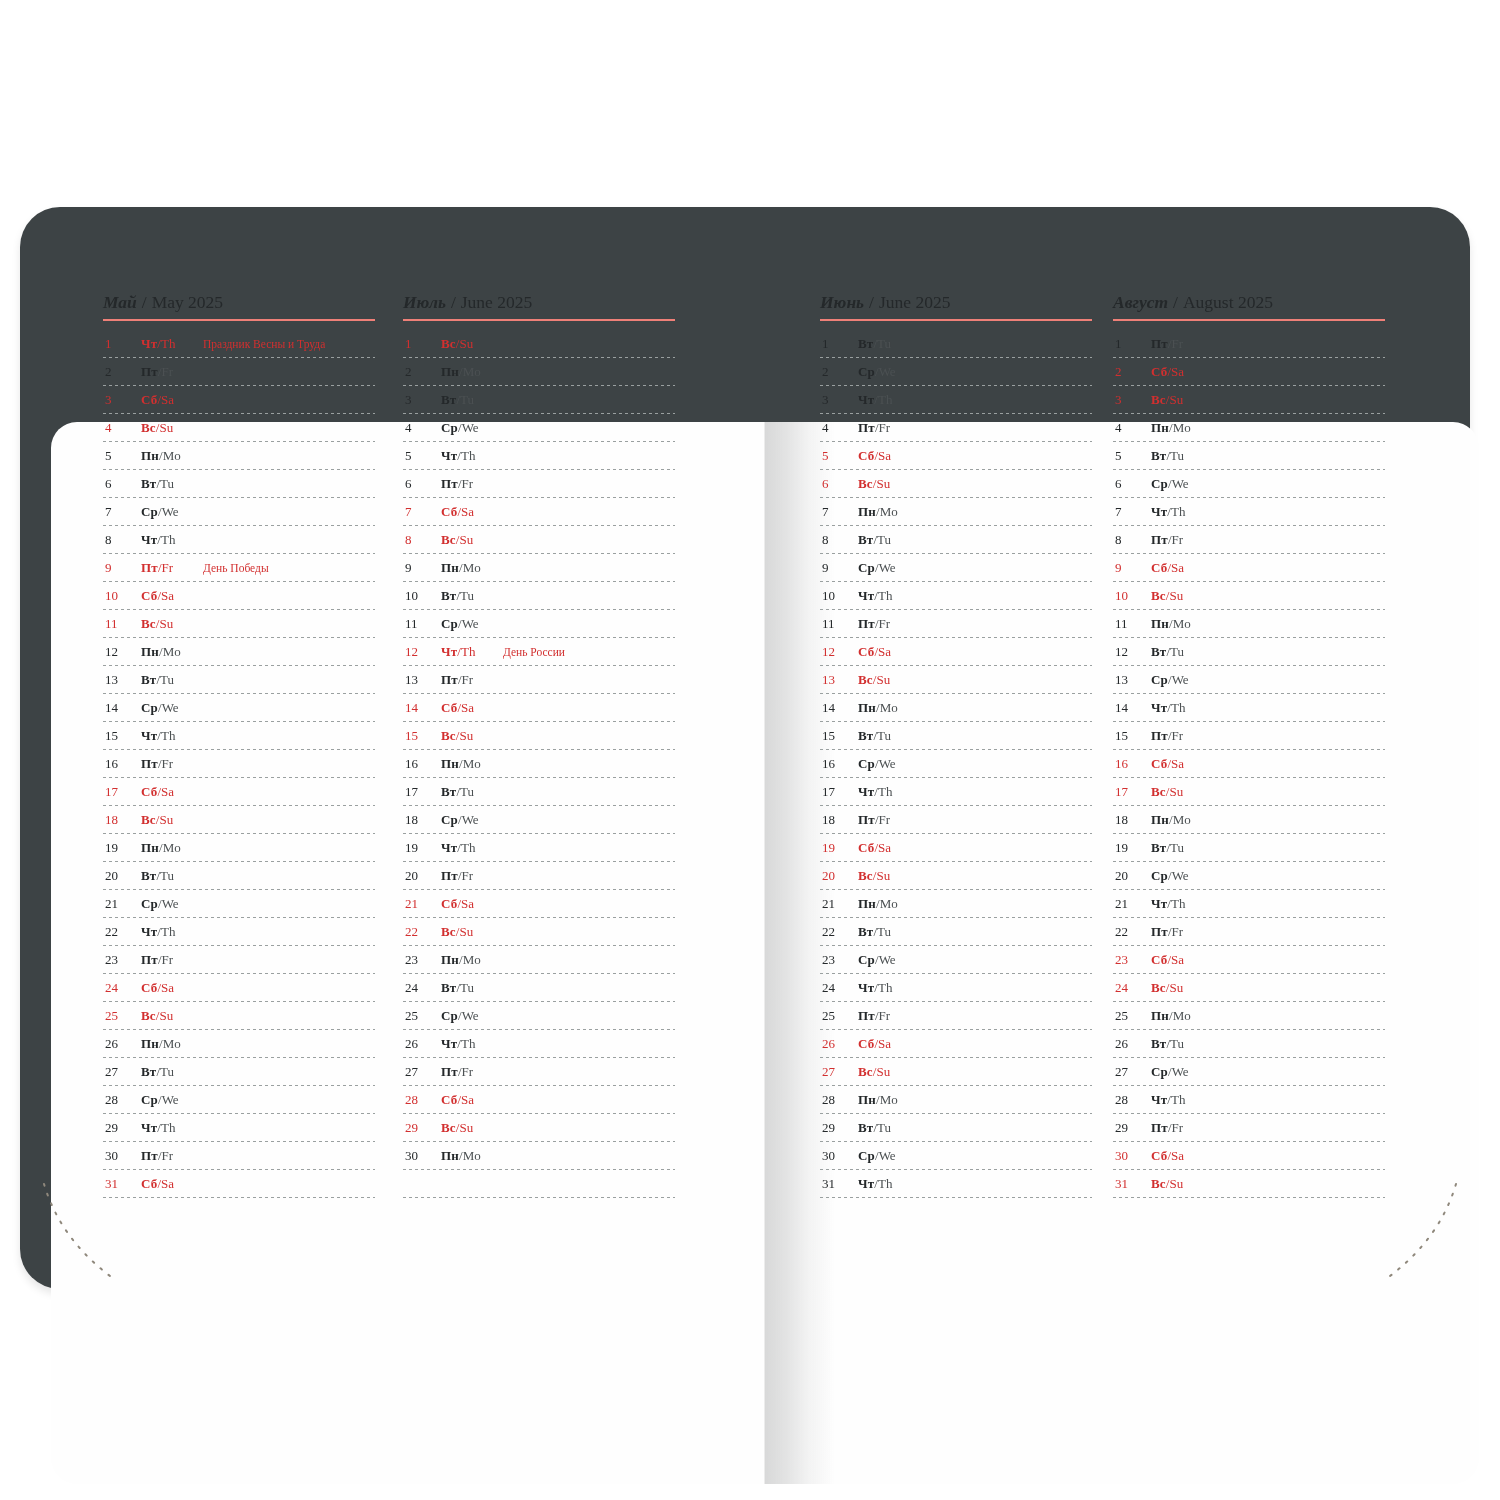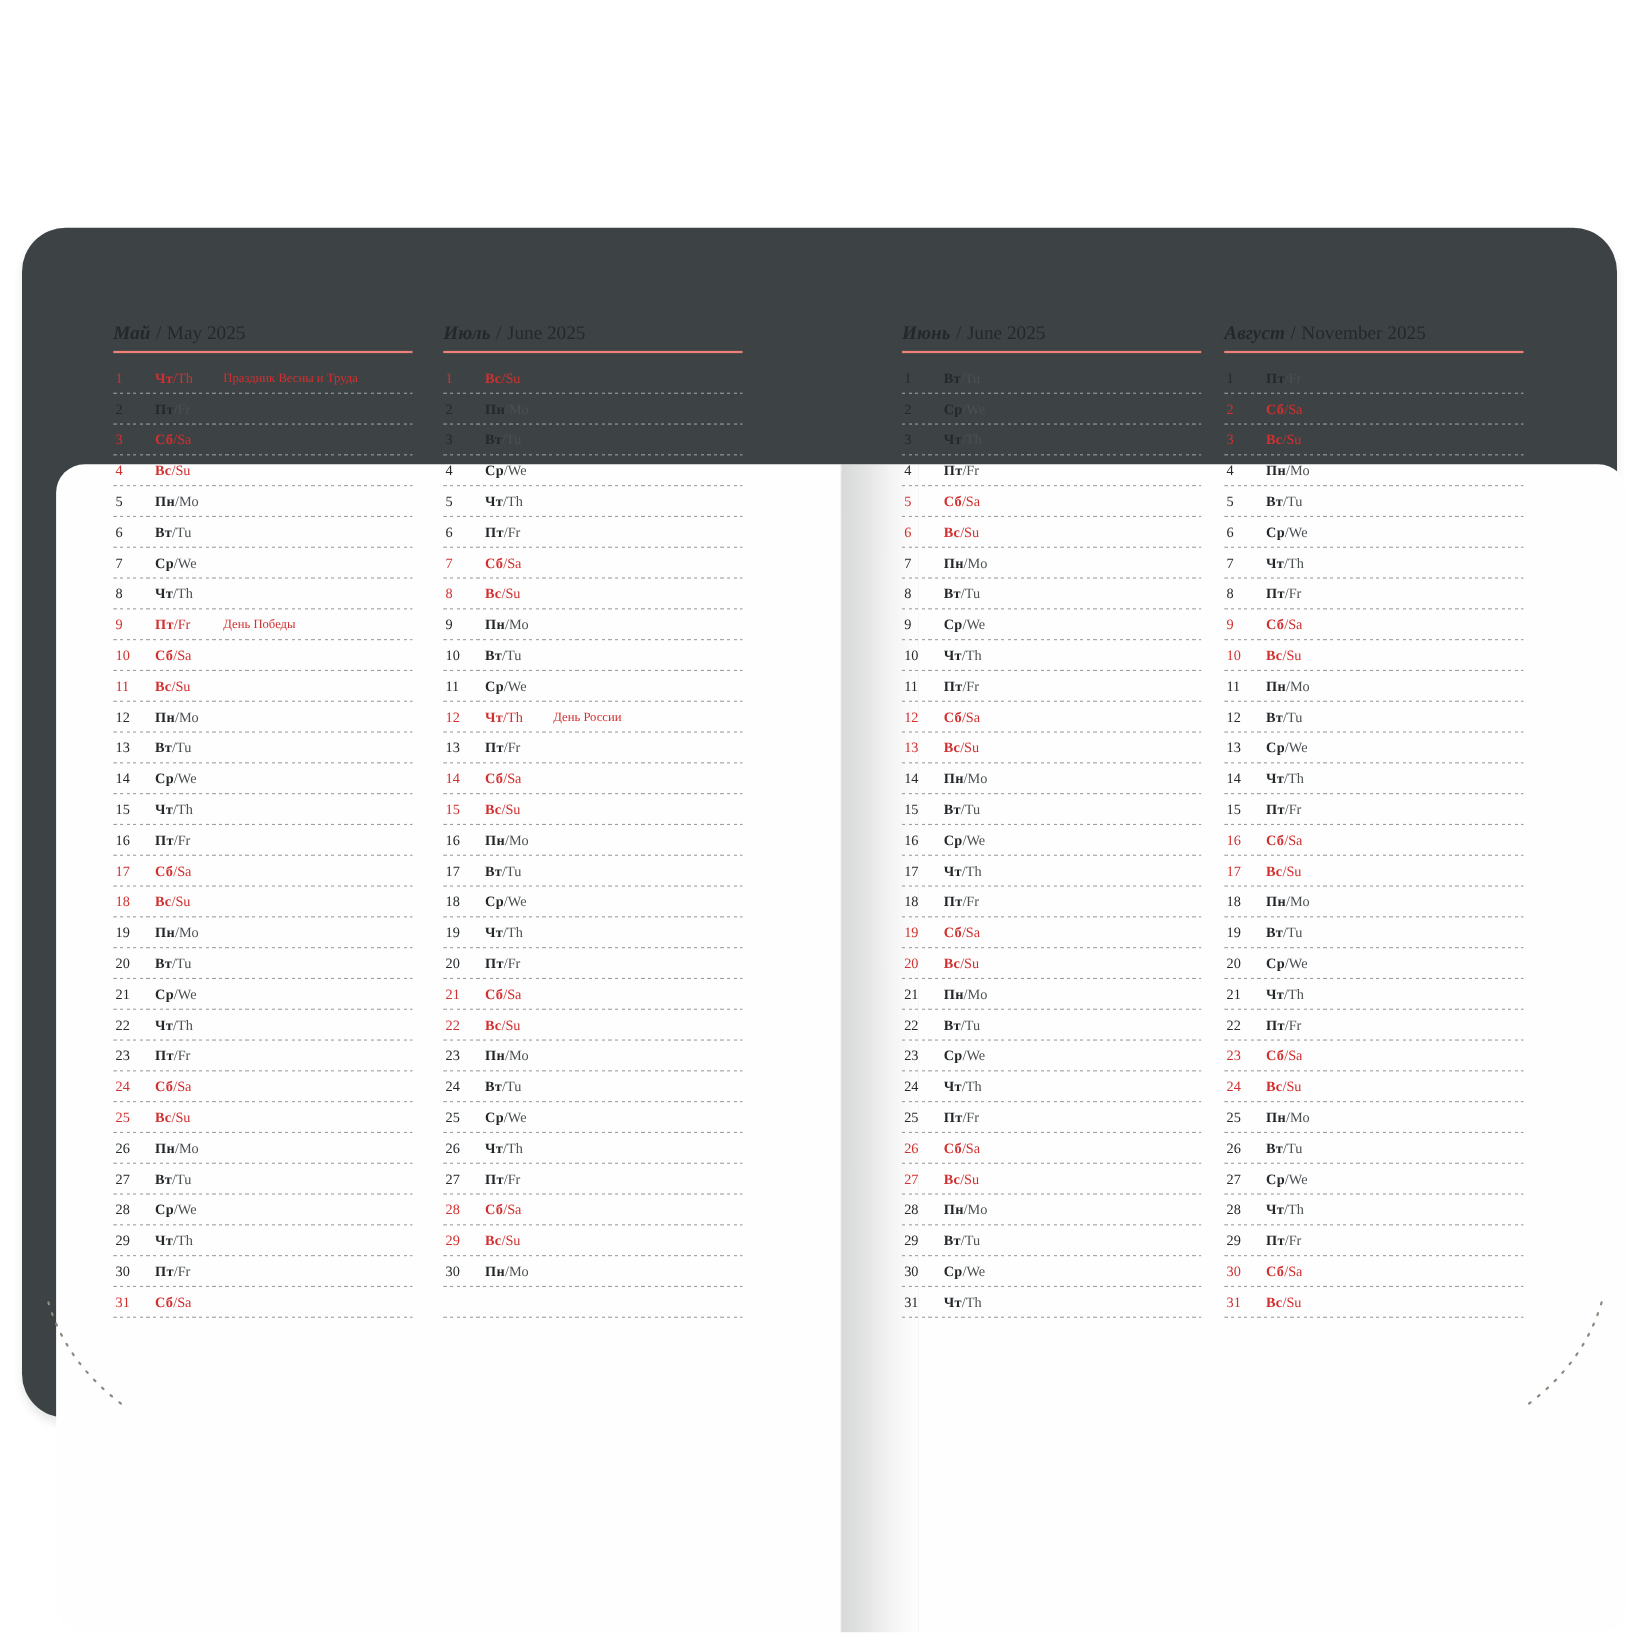--- a/index.html
+++ b/index.html
@@ -432,21 +432,21 @@
         </div>
         <div class="row">
           <span class="num">31</span>
           <span class="day"><b>Чт</b><span class="en">/Th</span></span>
         </div>
       </div>
   </div>
 
   <div class="month m3">
     <div class="mh">
-      <span class="ru">Август</span><span class="sep">/</span><span class="en">November 2025</span>
+      <span class="ru">Август</span><span class="sep">/</span><span class="en">August 2025</span>
     </div>
     <div class="rows">
         <div class="row">
           <span class="num">1</span>
           <span class="day"><b>Пт</b><span class="en">/Fr</span></span>
         </div>
         <div class="row red">
           <span class="num">2</span>
           <span class="day"><b>Сб</b><span class="en">/Sa</span></span>
         </div>

